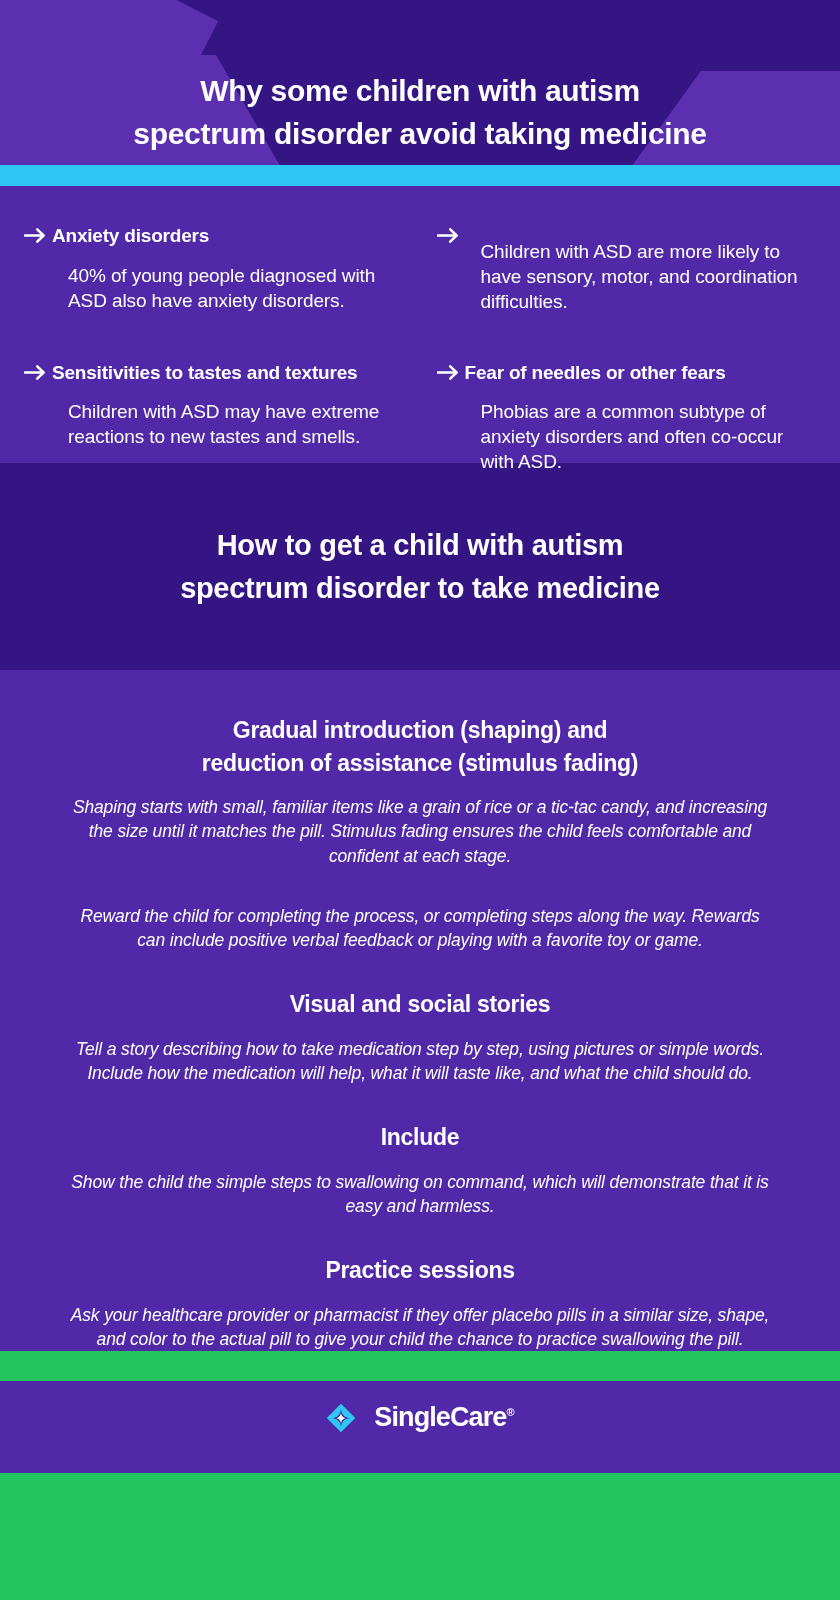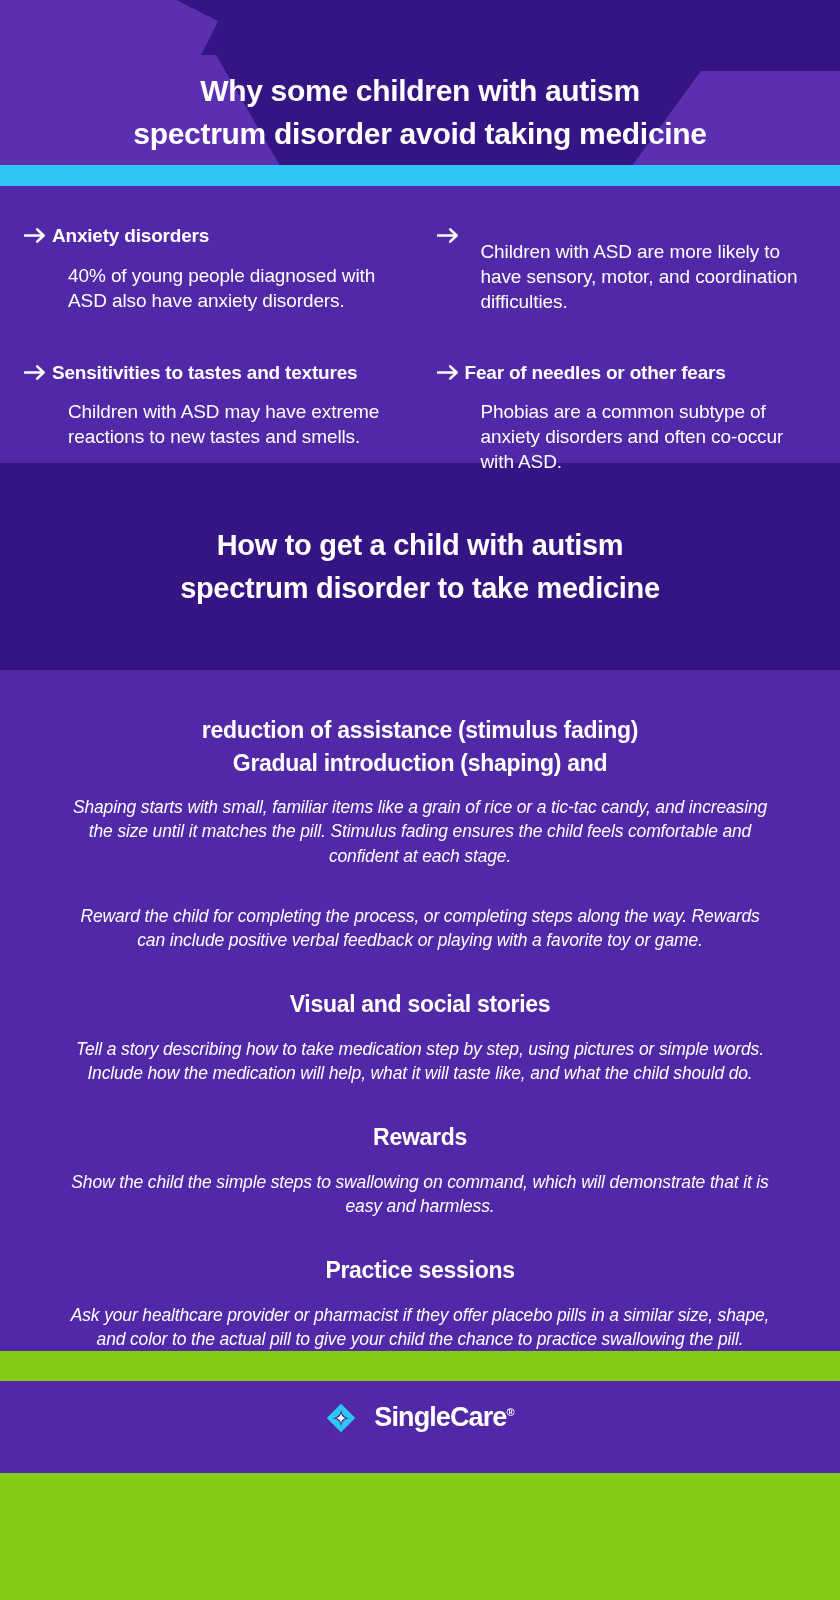--- a/index.html
+++ b/index.html
@@ -6,21 +6,21 @@
     margin: 0;
     padding: 0;
     background: #ffffff;
   }
   .page {
     position: relative;
     width: 840px;
     height: 1600px;
     overflow: hidden;
     font-family: "Liberation Sans", sans-serif;
-    background: #84cc16;
+    background: #22c55e;
     color: #ffffff;
   }
 
   
   .header {
     position: relative;
     height: 165px;
     background: #351484;
     overflow: hidden;
   }
@@ -271,40 +271,40 @@
     <h2 class="section2-title">
       <span class="ln">How to get a child with autism</span>
       <span class="ln">spectrum disorder to take medicine</span>
     </h2>
   </div>
 
   <div class="methods">
 
     <div class="method">
       <h3 class="method-title">
+        <span class="ln">Gradual introduction (shaping) and</span>
         <span class="ln">reduction of assistance (stimulus fading)</span>
-        <span class="ln">Gradual introduction (shaping) and</span>
       </h3>
       <p class="method-desc">Shaping starts with small, familiar items like a grain of rice or a tic-tac candy, and increasing the size until it matches the pill. Stimulus fading ensures the child feels comfortable and confident at each stage.</p>
     </div>
 
     <div class="method">
       <p class="method-desc">Reward the child for completing the process, or completing steps along the way. Rewards can include positive verbal feedback or playing with a favorite toy or game.</p>
     </div>
 
     <div class="method">
       <h3 class="method-title">
         <span class="ln">Visual and social stories</span>
       </h3>
       <p class="method-desc">Tell a story describing how to take medication step by step, using pictures or simple words. Include how the medication will help, what it will taste like, and what the child should do.</p>
     </div>
 
     <div class="method">
       <h3 class="method-title">
-        <span class="ln">Rewards</span>
+        <span class="ln">Include</span>
       </h3>
       <p class="method-desc">Show the child the simple steps to swallowing on command, which will demonstrate that it is easy and harmless.</p>
     </div>
 
     <div class="method">
       <h3 class="method-title">
         <span class="ln">Practice sessions</span>
       </h3>
       <p class="method-desc">Ask your healthcare provider or pharmacist if they offer placebo pills in a similar size, shape, and color to the actual pill to give your child the chance to practice swallowing the pill.</p>
     </div>

